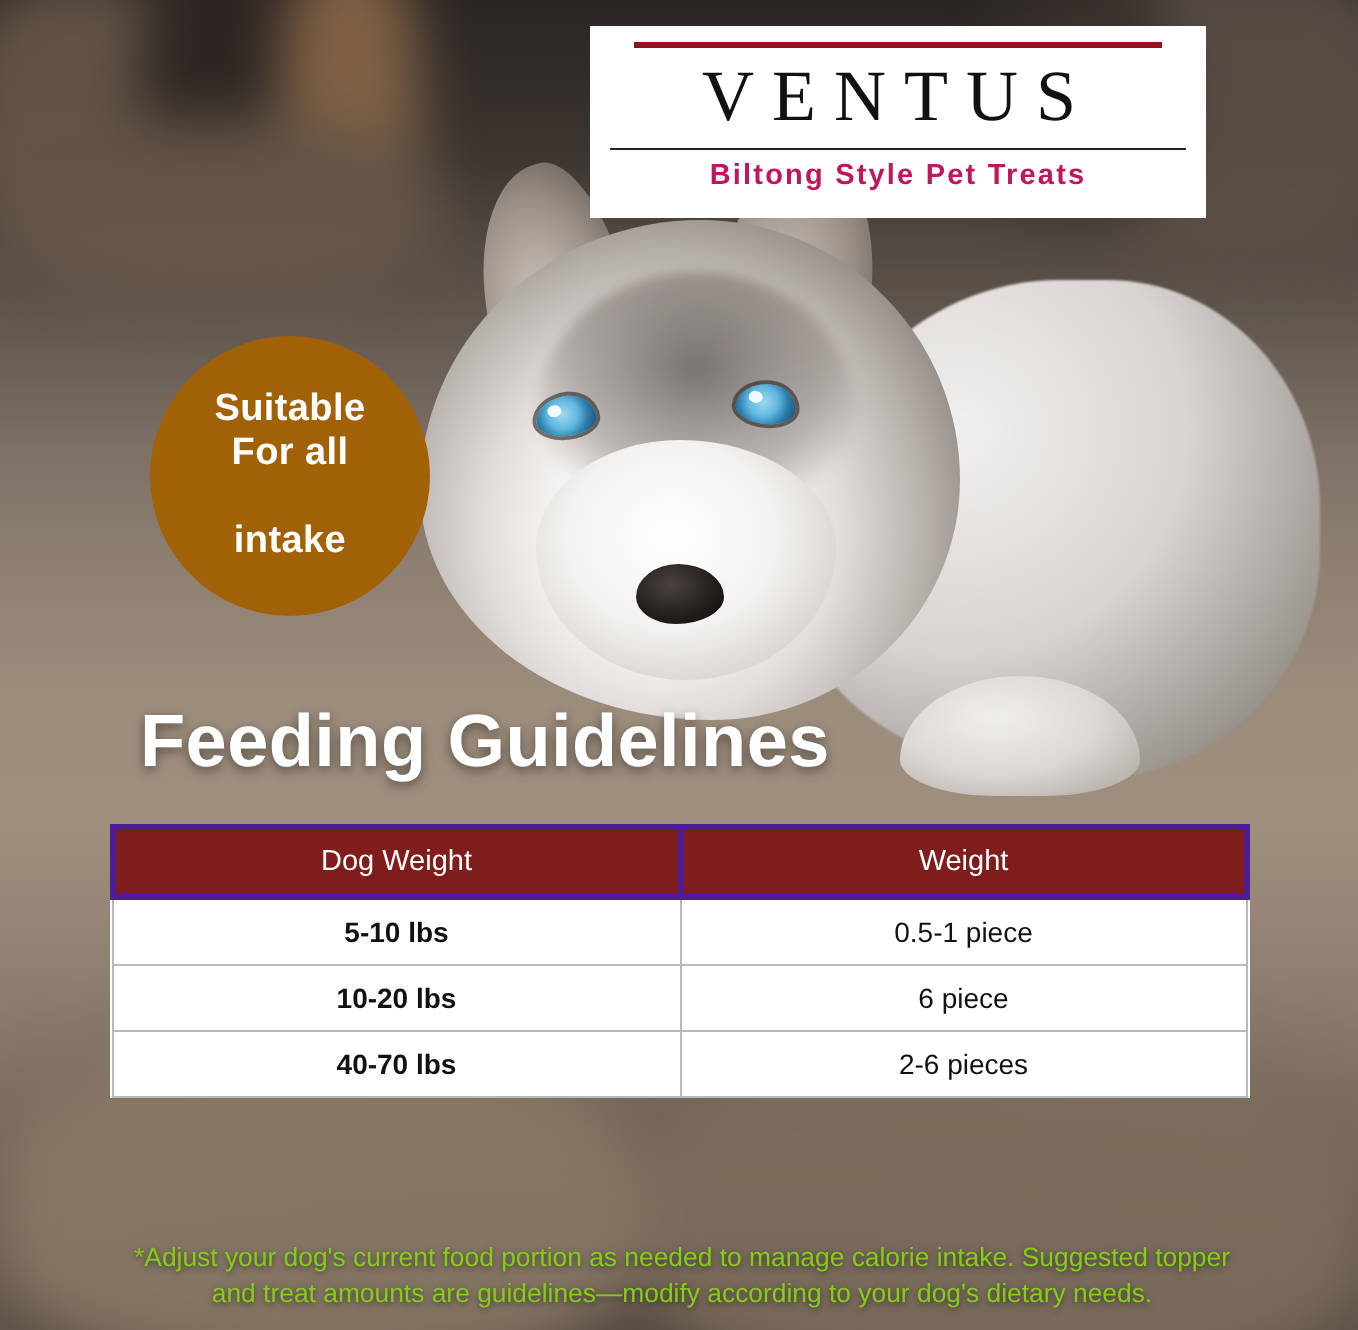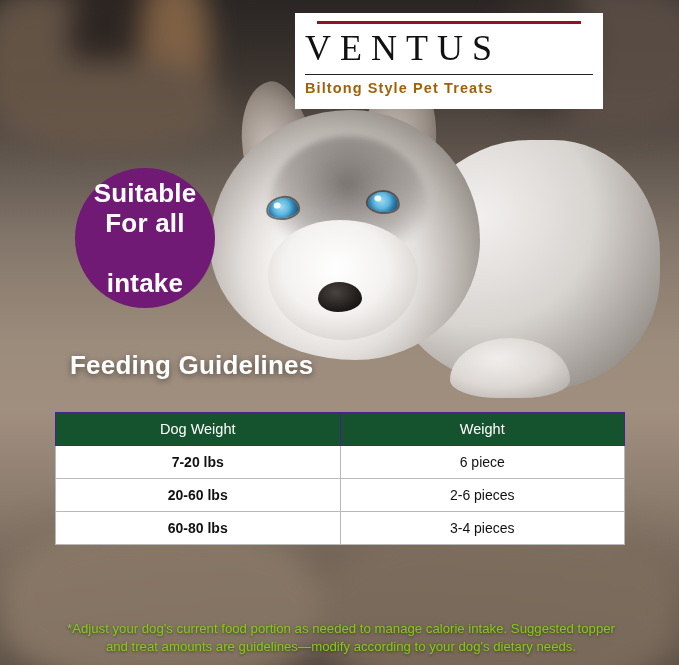--- a/index.html
+++ b/index.html
@@ -155,20 +155,21 @@
   
   .logo {
     position: absolute;
     left: 295px;
     top: 13px;
     width: 308px;
     height: 96px;
     background: #ffffff;
     box-sizing: border-box;
     padding: 8px 10px 6px 10px;
+    text-align: center;
   }
   .logo-rule {
     width: 92%;
     height: 3px;
     background: #8e1520;
     margin: 0 auto 6px auto;
   }
   .logo-word {
     font-family: "Liberation Serif", serif;
     font-size: 36px;
@@ -176,77 +177,77 @@
     color: #111;
     line-height: 1.05;
     font-weight: 400;
   }
   .logo-sub {
     margin-top: 6px;
     font-family: "Liberation Sans", sans-serif;
     font-size: 14.5px;
     font-weight: bold;
     letter-spacing: 1.1px;
-    color: #a16207;
+    color: #be185d;
     border-top: 1px solid #222;
     padding-top: 5px;
   }
 
   
   .badge {
     position: absolute;
     left: 75px;
     top: 168px;
     width: 140px;
     height: 140px;
     border-radius: 50%;
-    background: #701a75;
+    background: #a16207;
     color: #ffffff;
     display: flex;
     align-items: center;
     justify-content: center;
     text-align: center;
-    font-size: 26px;
+    font-size: 19px;
     font-weight: bold;
     line-height: 1.16;
     letter-spacing: 0.2px;
   }
 
   
   .heading {
     position: absolute;
     left: 70px;
     top: 350px;
     color: #ffffff;
-    font-size: 26px;
+    font-size: 37px;
     font-weight: bold;
     letter-spacing: 0.2px;
     text-shadow: 0 2px 6px rgba(0,0,0,0.45);
   }
 
   
   .table-wrap {
     position: absolute;
     left: 55px;
     top: 412px;
     width: 570px;
   }
   table.guidelines {
     width: 100%;
     border-collapse: collapse;
     background: #ffffff;
     table-layout: fixed;
   }
   table.guidelines th {
-    background: #14532d;
+    background: #7f1d1d;
     color: #ffffff;
     font-size: 14.5px;
     font-weight: normal;
     padding: 8px 4px;
-    border: 1px solid #4c1d95;
+    border: 3px solid #4c1d95;
   }
   table.guidelines td {
     font-size: 14px;
     padding: 8px 4px;
     border: 1px solid #b9b9b9;
     text-align: center;
     color: #111;
     background: #ffffff;
   }
   table.guidelines td.weight {
@@ -312,30 +313,30 @@
   <div class="table-wrap">
     <table class="guidelines">
       <thead>
         <tr>
           <th>Dog Weight</th>
           <th>Weight</th>
         </tr>
       </thead>
       <tbody>
         <tr>
-          <td class="weight">7-20 lbs</td>
+          <td class="weight">5-10 lbs</td>
+          <td>0.5-1 piece</td>
+        </tr>
+        <tr>
+          <td class="weight">10-20 lbs</td>
           <td>6 piece</td>
         </tr>
         <tr>
-          <td class="weight">20-60 lbs</td>
+          <td class="weight">40-70 lbs</td>
           <td>2-6 pieces</td>
-        </tr>
-        <tr>
-          <td class="weight">60-80 lbs</td>
-          <td>3-4 pieces</td>
         </tr>
       </tbody>
     </table>
   </div>
 
   <div class="footnote">*Adjust your dog's current food portion as needed to manage calorie intake. Suggested topper and treat amounts are guidelines—modify according to your dog's dietary needs.</div>
 
 </div>
 
 </body></html>

